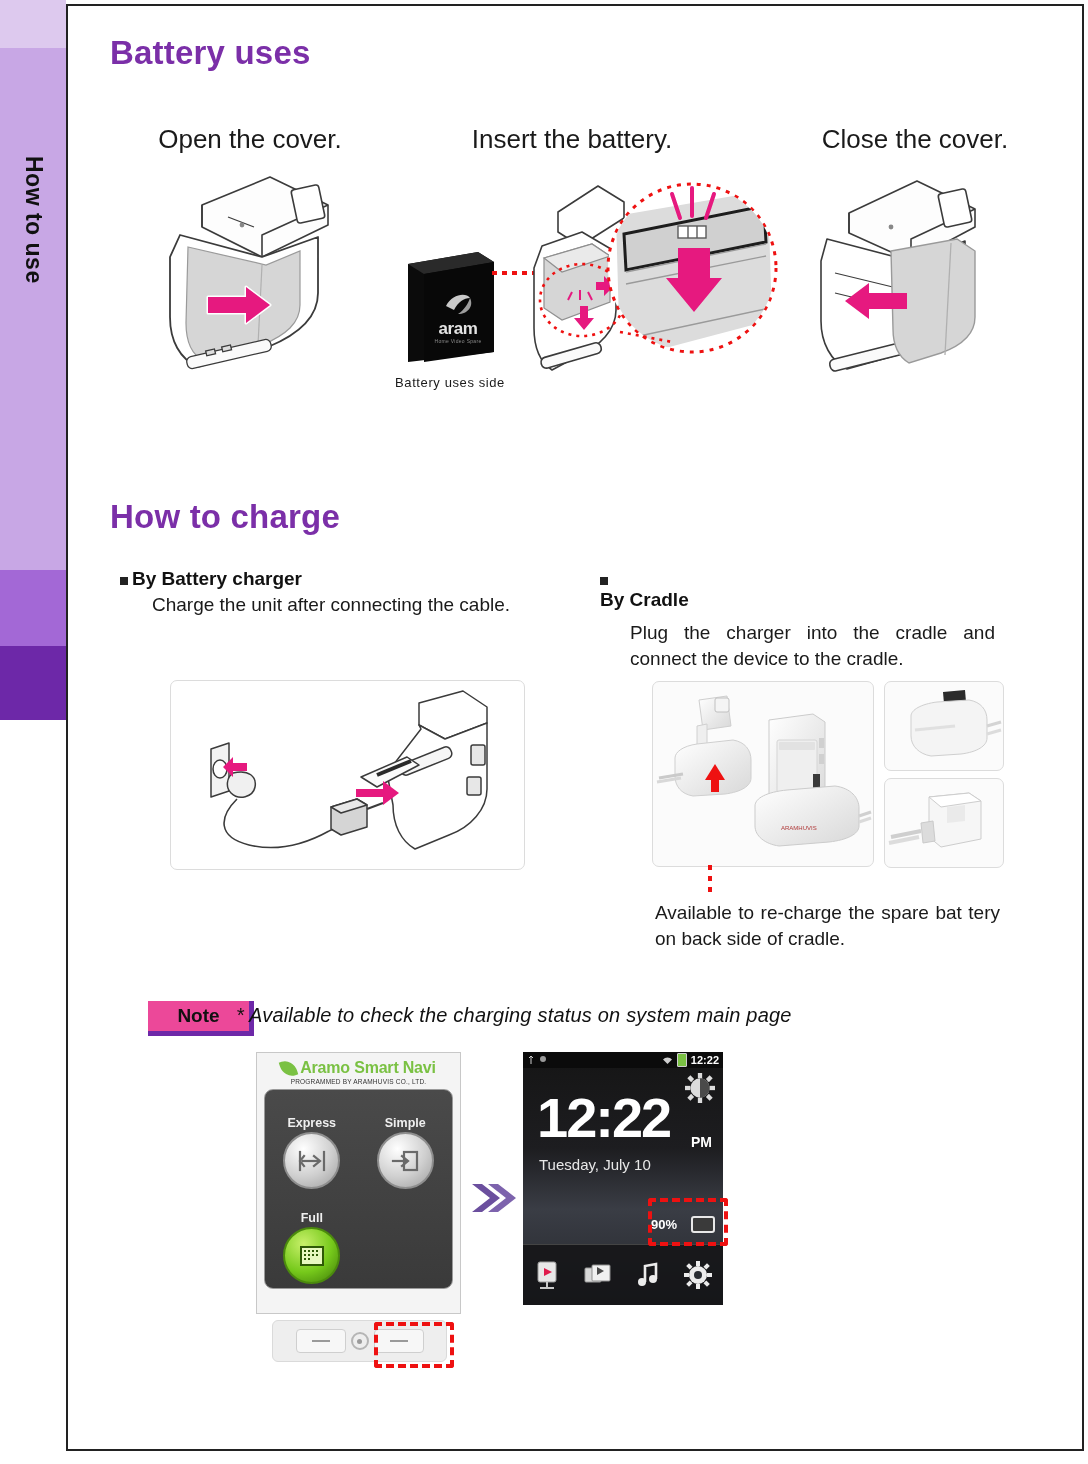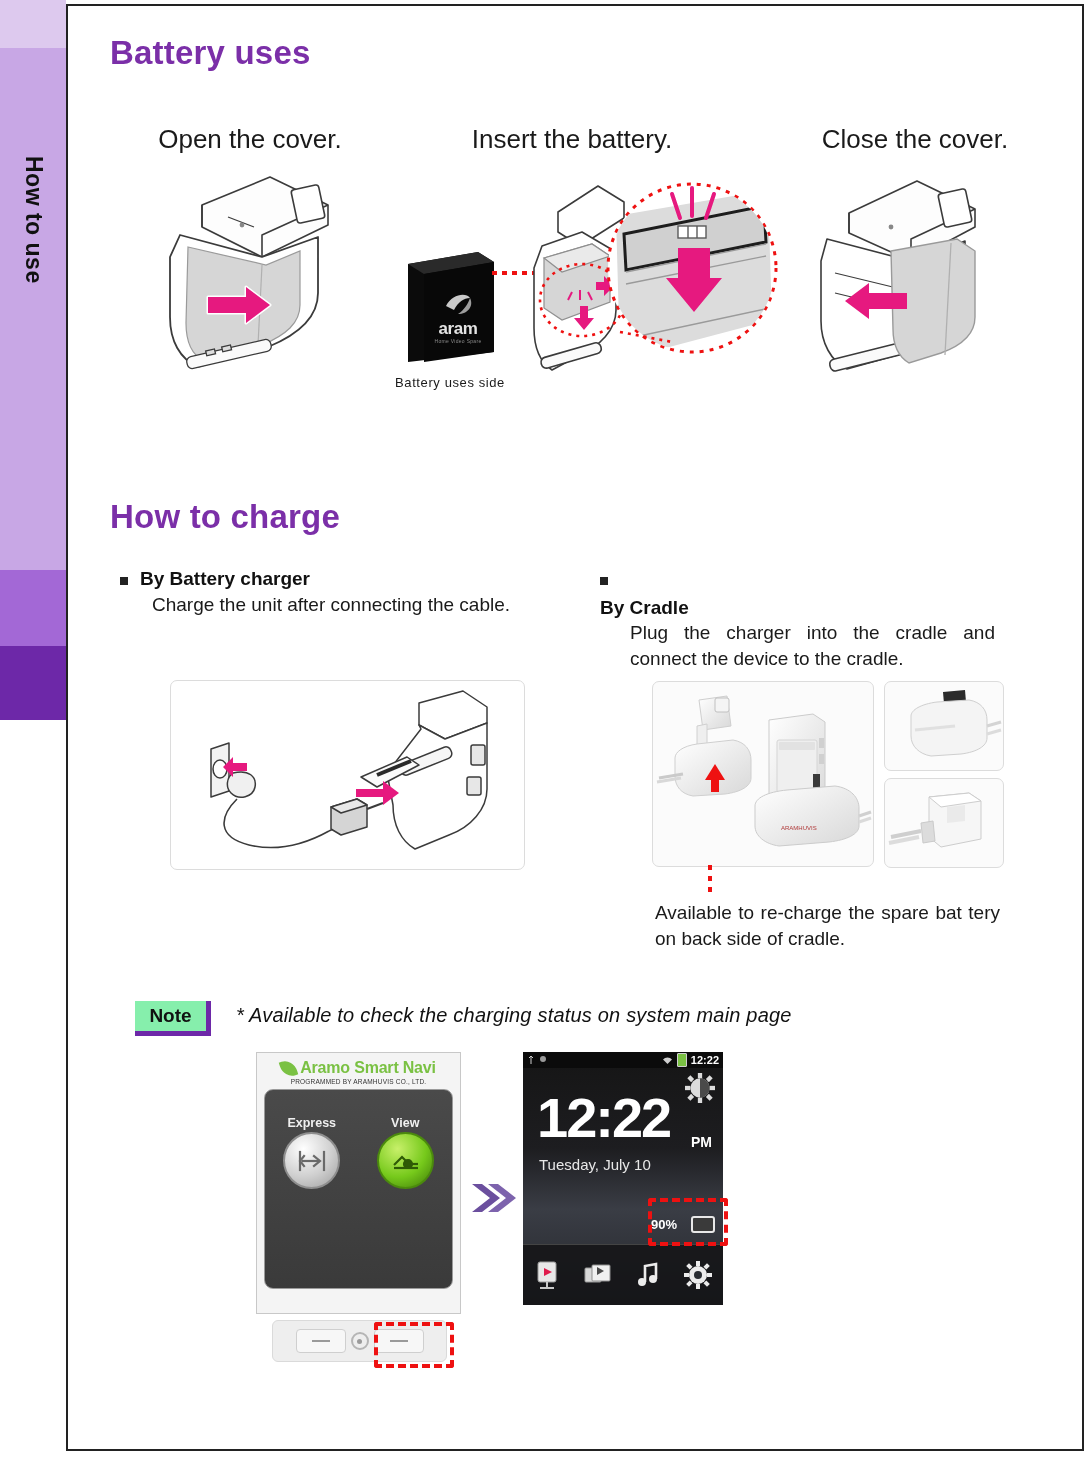--- a/index.html
+++ b/index.html
@@ -34,36 +34,36 @@
     position:absolute;color:#7b2fa8;font-weight:bold;
     font-size:33px;letter-spacing:.2px;
   }
   #h-battery{left:110px;top:34px;}
   #h-charge{left:110px;top:498px;}
   
   .step-cap{
     position:absolute;font-size:26px;color:#1a1a1a;text-align:center;
   }
   
-  .bullet-row{position:absolute;display:flex;align-items:flex-start;gap:12px;}
+  .bullet-row{position:absolute;display:flex;align-items:flex-start;gap:4px;}
   .sq{width:8px;height:8px;background:#222;margin-top:9px;flex:0 0 8px;}
   .bullet-label{font-size:19px;font-weight:bold;color:#111;}
   .body-text{
     position:absolute;font-size:19px;color:#1a1a1a;line-height:1.35;
     text-align:justify;
   }
   
   .panel{
     position:absolute;border:1px solid #dcdcdc;border-radius:7px;
     background:#fff;box-sizing:border-box;overflow:hidden;
   }
   
   .note-badge{
-    position:absolute;left:135px;top:1001px;width:76px;height:35px;
-    background:#86efac;border-right:5px solid #6d28a8;border-bottom:5px solid #6d28a8;
+    position:absolute;left:148px;top:1001px;width:106px;height:35px;
+    background:#ec4899;border-right:5px solid #6d28a8;border-bottom:5px solid #6d28a8;
     display:flex;align-items:center;justify-content:center;
     font-size:19px;font-weight:bold;color:#111;box-sizing:border-box;
   }
   .note-text{
     position:absolute;left:236px;top:1004px;
     font-size:20px;font-style:italic;color:#111;letter-spacing:.2px;
   }
   
   .app-screen{
     position:absolute;left:256px;top:1052px;width:205px;height:262px;
@@ -379,35 +379,54 @@
             <path d="M3 3 L3 21"></path>
               <path d="M27 3 L27 21"></path>
             <path d="M6 12 L22 12"></path>
               <path d="M17 7 L23 12 L17 17"></path>
             <path d="M7 7 L3 12 L7 17"></path>
           </g>
         </svg>
       </div>
     </div>
 
-
-
     <div class="app-cell">
-      <div class="app-cell-label">View</div>
-      <div class="orb orb-green">
+      <div class="app-cell-label">Simple</div>
+      <div class="orb orb-grey">
         <svg width="30" height="24" viewBox="0 0 30 24">
-          <g stroke="#2f5a06" stroke-width="2.2" fill="none">
-            <path d="M4 16 L12 8 L20 16"></path>
-            <circle cx="18" cy="15" r="4" fill="#2f5a06"></circle>
-            <path d="M22 15 L28 15"></path>
-              <path d="M4 19 L28 19"></path>
+          <g stroke="#6a6a6a" stroke-width="2.2" fill="none" stroke-linecap="square">
+            <rect x="14" y="3" width="13" height="18"></rect>
+            <path d="M3 12 L17 12"></path>
+              <path d="M12 7 L18 12 L12 17"></path>
           </g>
         </svg>
       </div>
     </div>
+
+    <div class="app-cell">
+      <div class="app-cell-label">Full</div>
+      <div class="orb orb-green">
+        <svg width="30" height="24" viewBox="0 0 30 24">
+          <rect x="4" y="3" width="22" height="18" fill="#e8f8c0" stroke="#2f5a06" stroke-width="2"></rect>
+          <g fill="#2f5a06">
+            <rect x="7" y="6" width="2" height="2"></rect>
+              <rect x="11" y="6" width="2" height="2"></rect>
+            <rect x="15" y="6" width="2" height="2"></rect>
+              <rect x="19" y="6" width="2" height="2"></rect>
+            <rect x="7" y="10" width="2" height="2"></rect>
+              <rect x="11" y="10" width="2" height="2"></rect>
+            <rect x="15" y="10" width="2" height="2"></rect>
+              <rect x="19" y="10" width="2" height="2"></rect>
+            <rect x="7" y="14" width="2" height="2"></rect>
+              <rect x="11" y="14" width="2" height="2"></rect>
+          </g>
+        </svg>
+      </div>
+    </div>
+
 
   </div>
 </div>
 
 <div class="hw-bar">
   <div class="hw-btn">
       <div class="hw-dash"></div>
     </div>
   <div class="hw-circ">
       <i></i>

